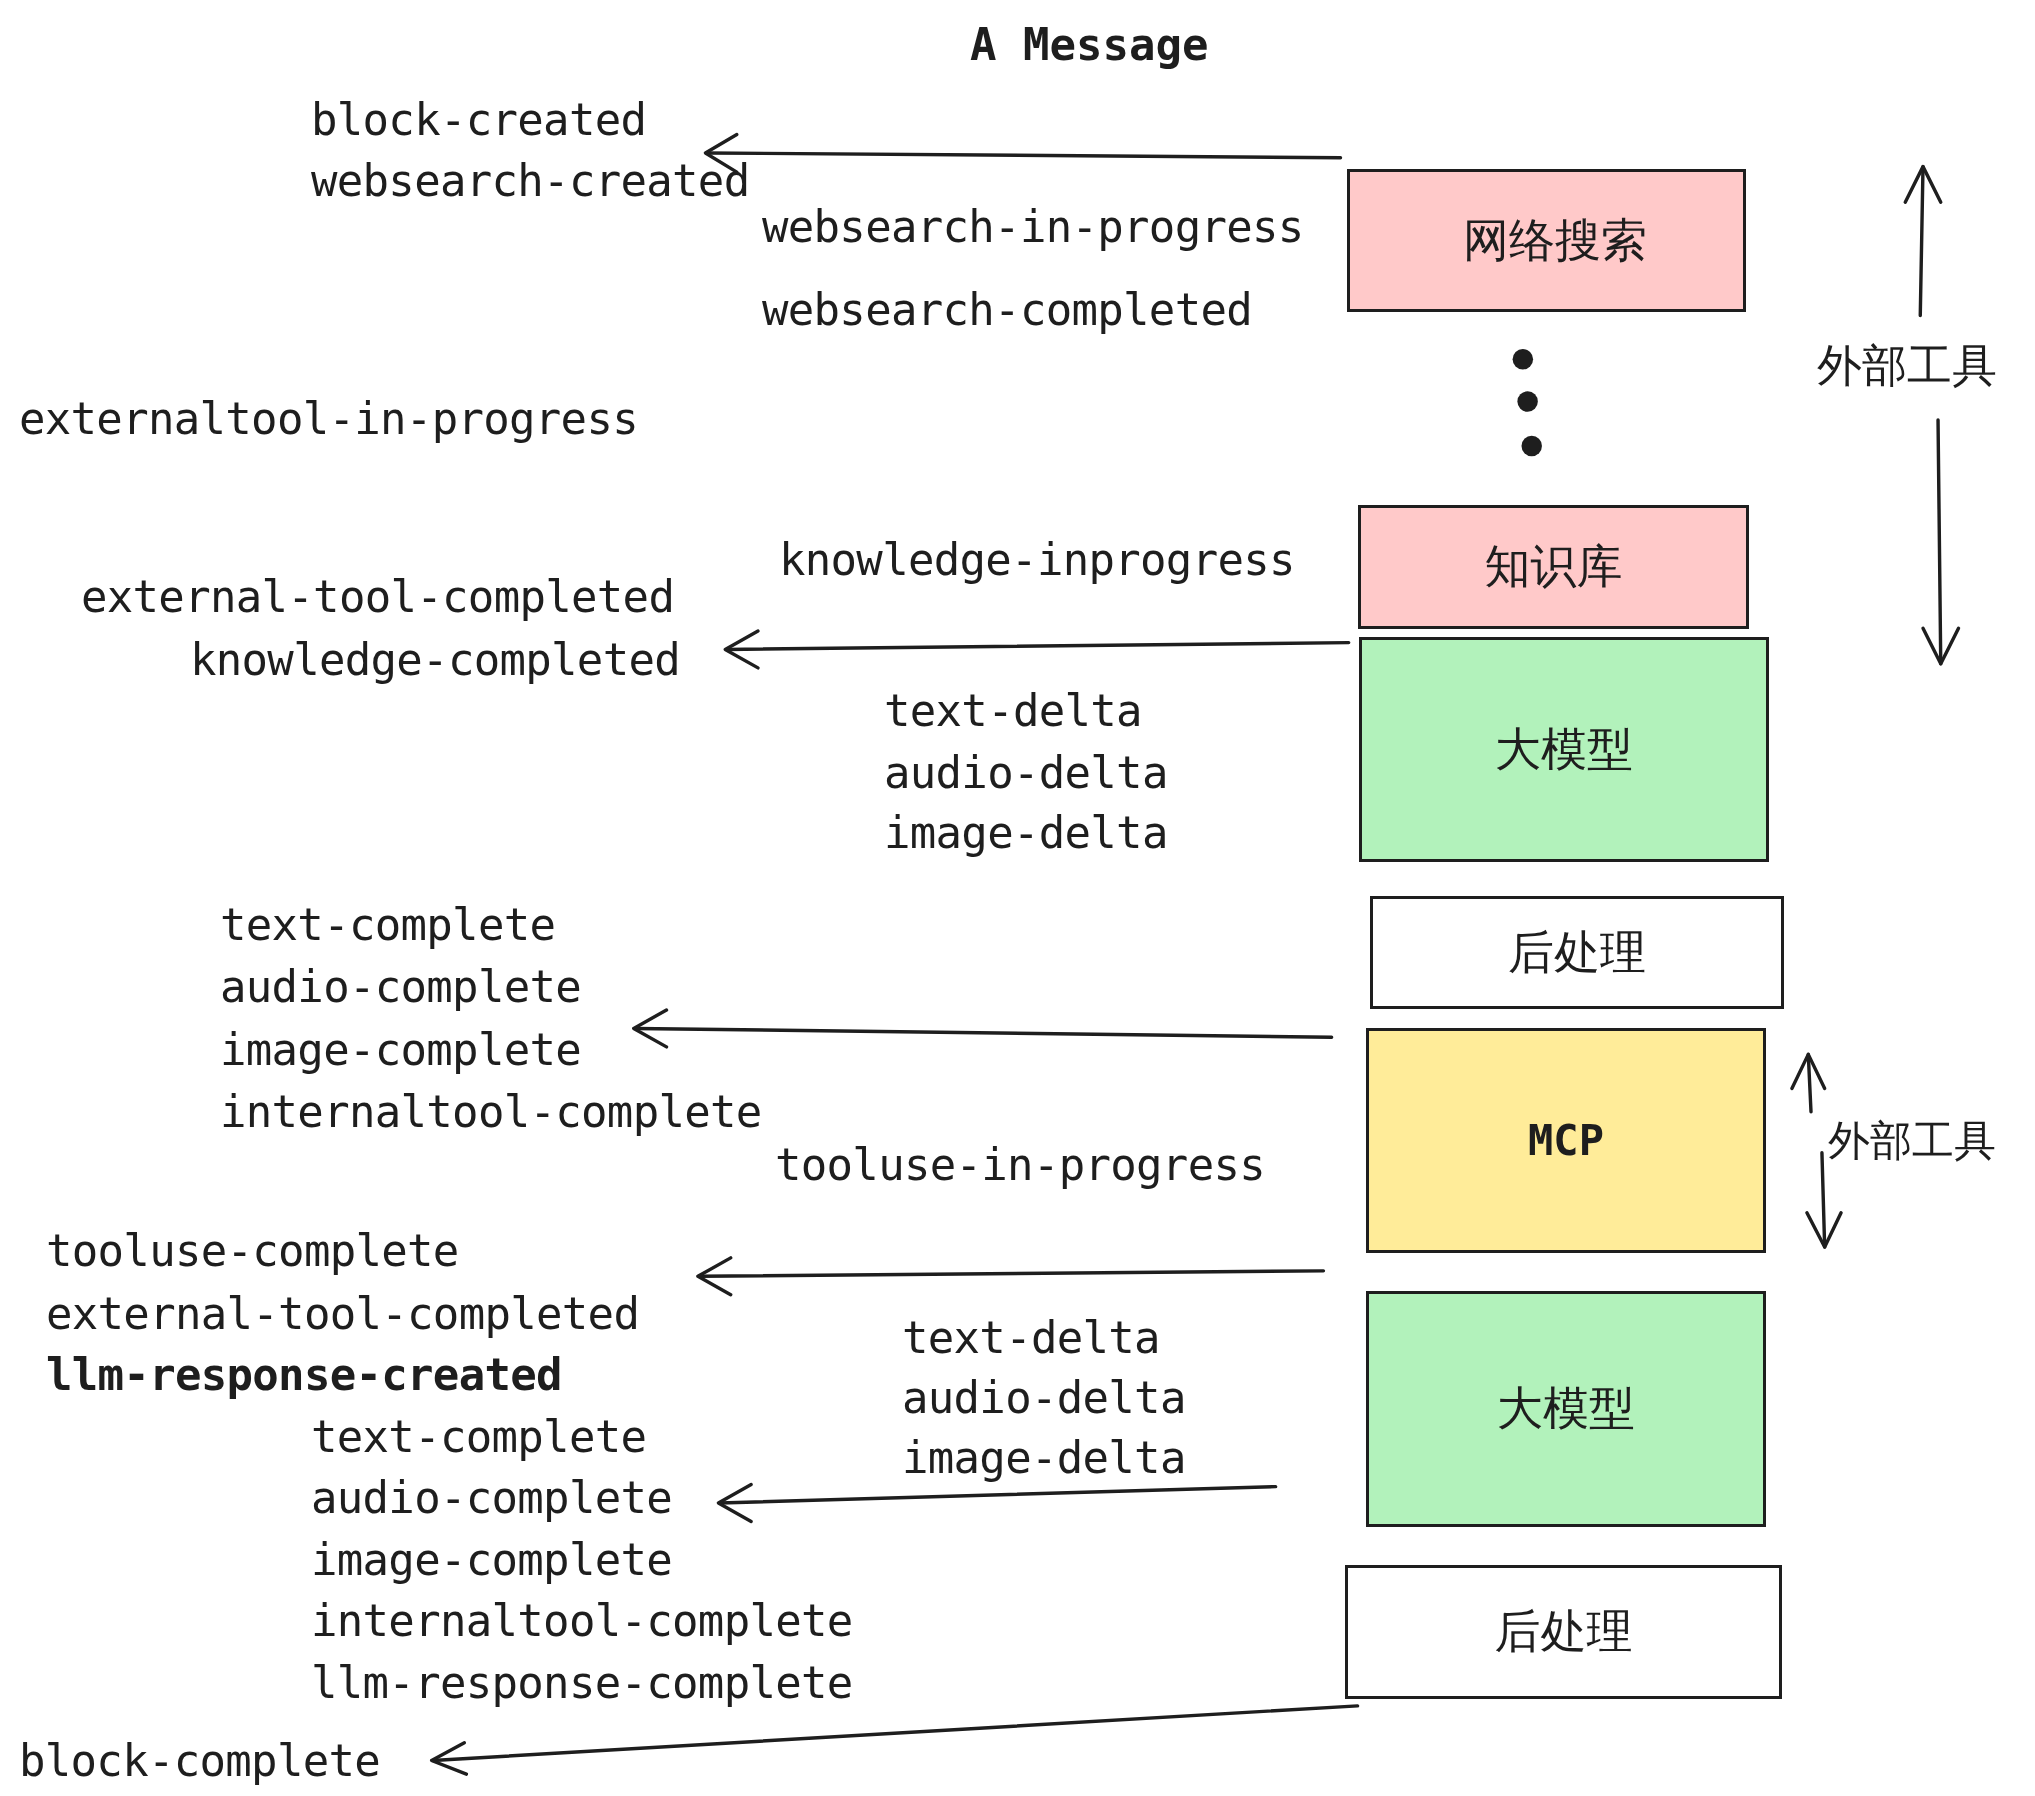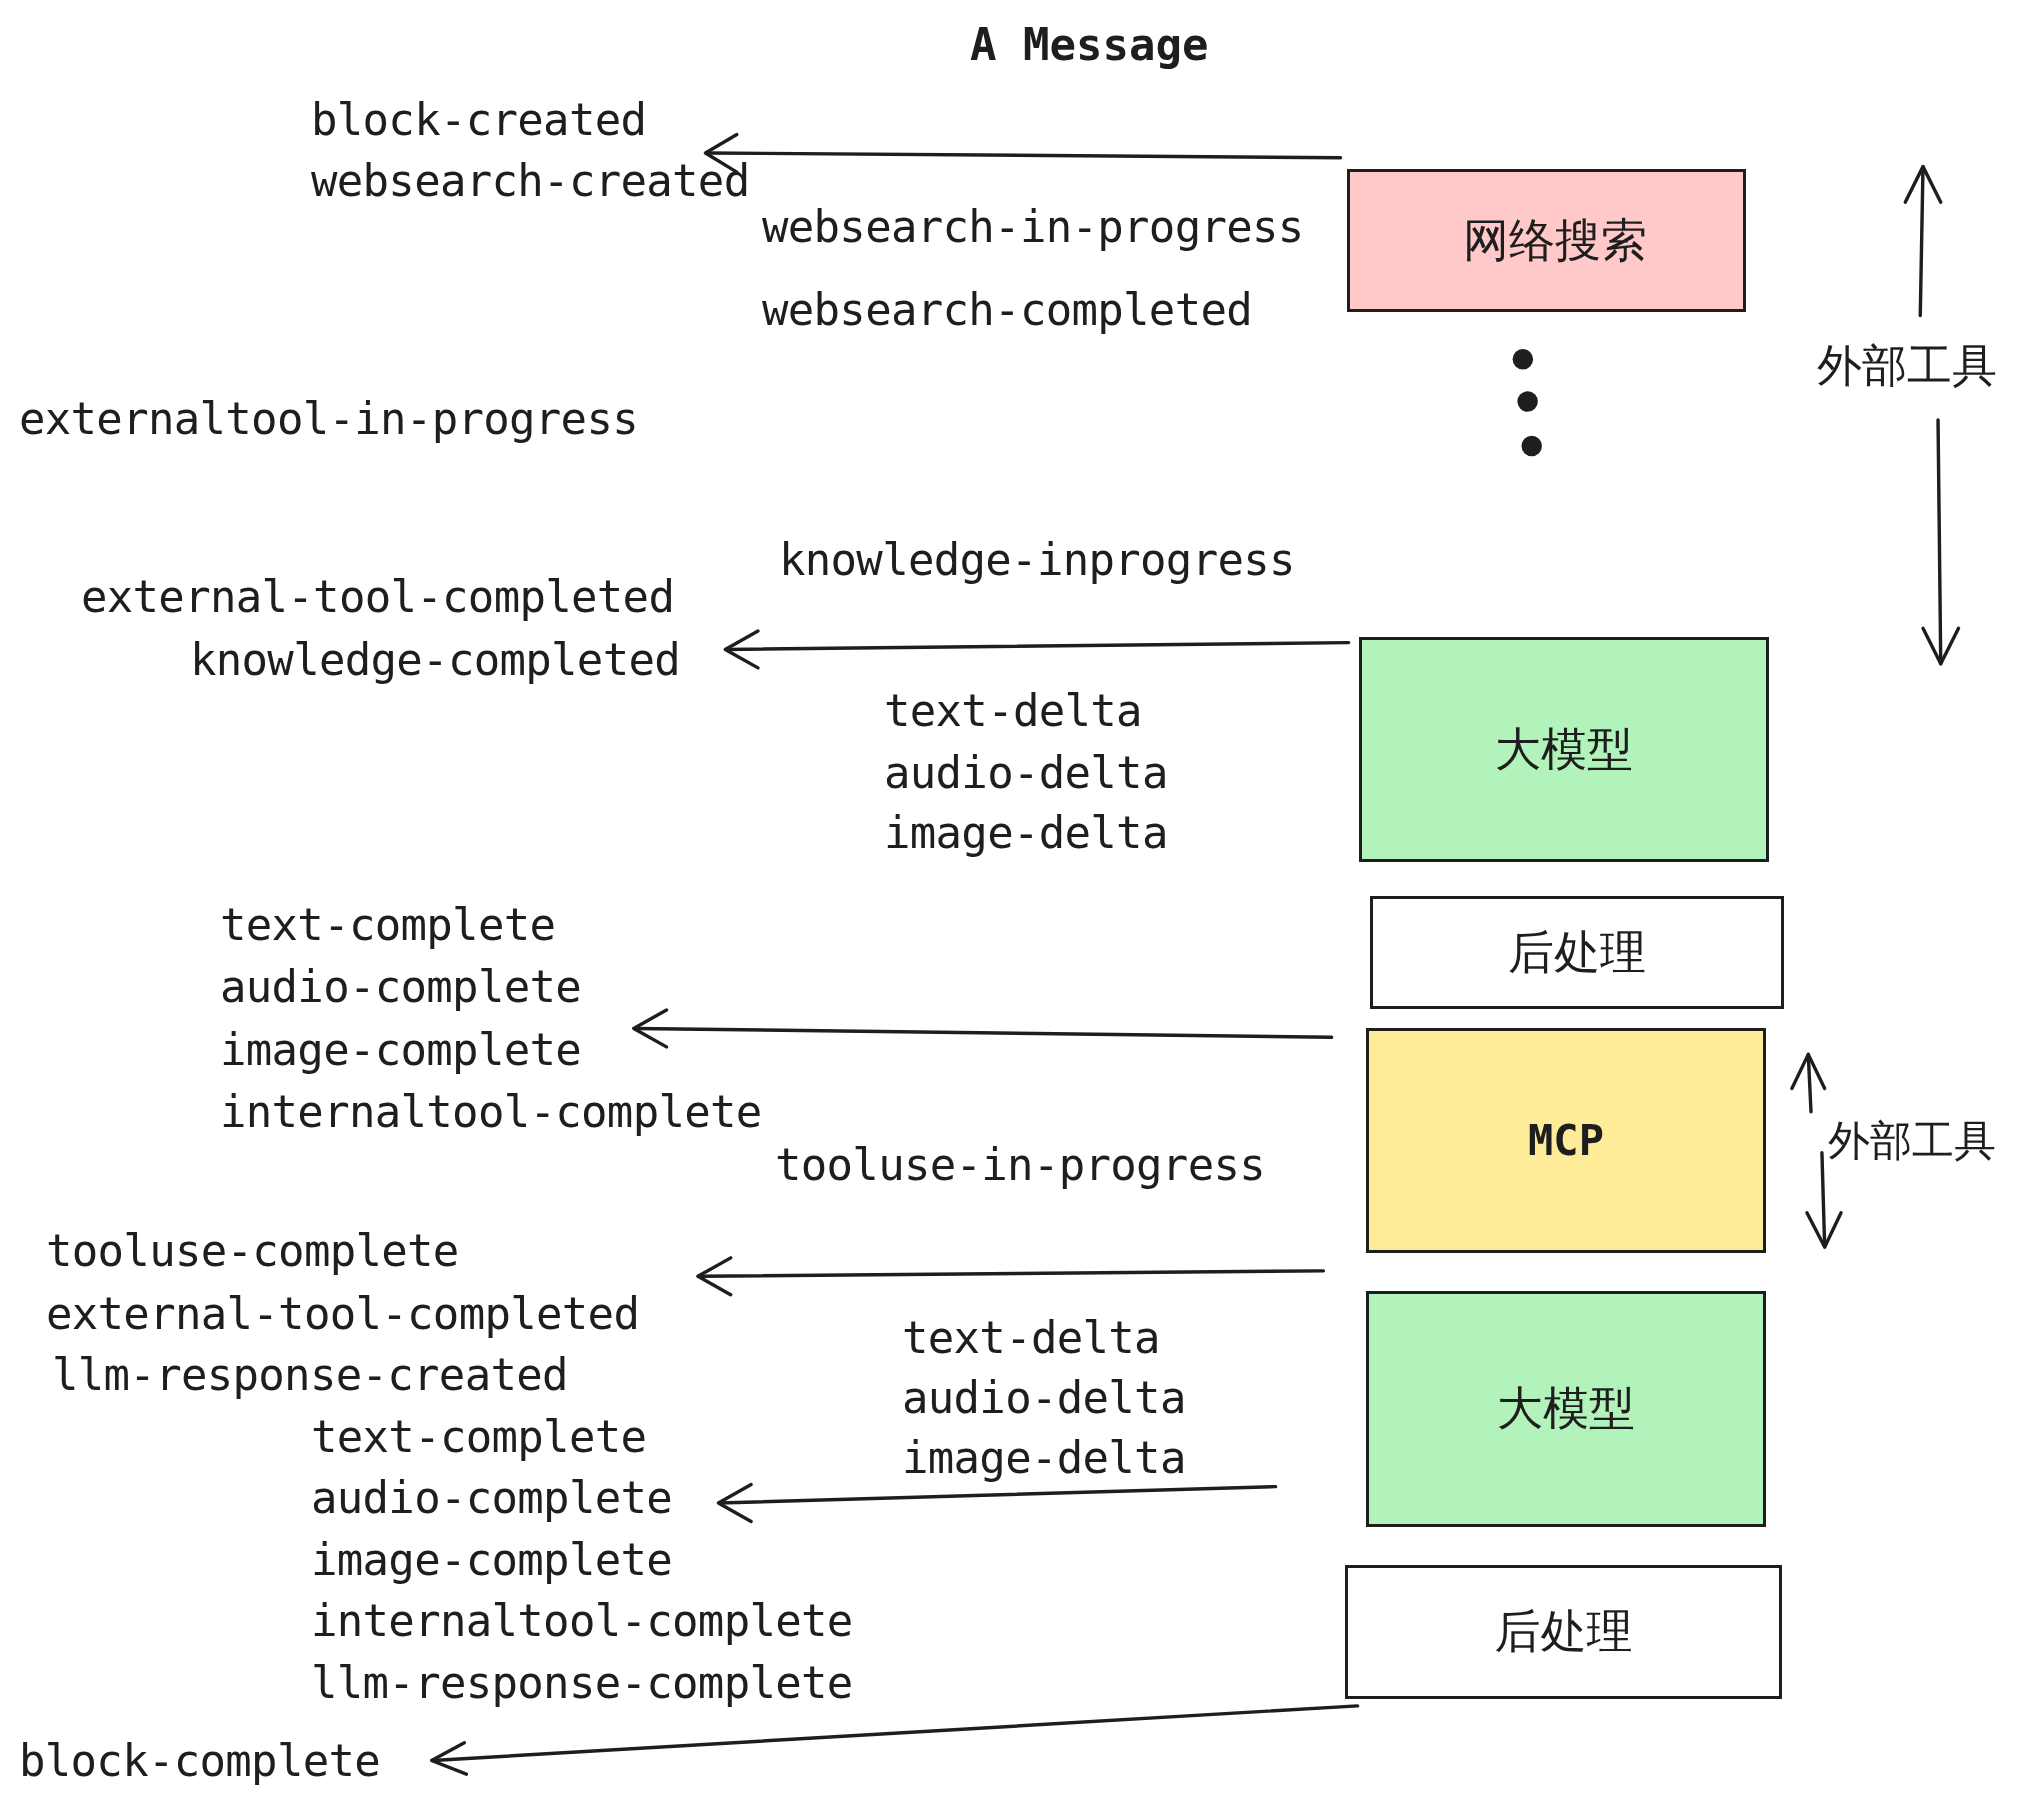--- a/index.html
+++ b/index.html
@@ -94,35 +94,38 @@
   <div class="ev" style="left:884px;top:688px;">text-delta</div>
   <div class="ev" style="left:884px;top:750px;">audio-delta</div>
   <div class="ev" style="left:884px;top:810px;">image-delta</div>
   <div class="ev" style="left:220px;top:902px;">text-complete</div>
   <div class="ev" style="left:220px;top:964px;">audio-complete</div>
   <div class="ev" style="left:220px;top:1027px;">image-complete</div>
   <div class="ev" style="left:220px;top:1089px;">internaltool-complete</div>
   <div class="ev" style="left:775px;top:1142px;">tooluse-in-progress</div>
   <div class="ev" style="left:46px;top:1228px;">tooluse-complete</div>
   <div class="ev" style="left:46px;top:1291px;">external-tool-completed</div>
-  <div class="ev" style="left:52px;top:1352px;">llm-response-created</div>
+  <div class="ev" style="left:46px;top:1352px;font-weight:bold;">llm-response-created</div>
   <div class="ev" style="left:902px;top:1315px;">text-delta</div>
   <div class="ev" style="left:902px;top:1375px;">audio-delta</div>
   <div class="ev" style="left:902px;top:1435px;">image-delta</div>
   <div class="ev" style="left:311px;top:1414px;">text-complete</div>
   <div class="ev" style="left:311px;top:1475px;">audio-complete</div>
   <div class="ev" style="left:311px;top:1537px;">image-complete</div>
   <div class="ev" style="left:311px;top:1598px;">internaltool-complete</div>
   <div class="ev" style="left:311px;top:1660px;">llm-response-complete</div>
   <div class="ev" style="left:19px;top:1738px;">block-complete</div>
 
   <div class="box" style="left: 1347px; top: 169px; width: 399px; height: 143px; background-color: rgb(255, 201, 201); padding-left: 17px;">
     <span class="lbl">网络搜索</span>
   </div>
 
+  <div class="box" style="left: 1358px; top: 505px; width: 391px; height: 124px; background-color: rgb(255, 201, 201);">
+    <span class="lbl">知识库</span>
+  </div>
 
   <div class="box" style="left: 1359px; top: 637px; width: 410px; height: 225px; background-color: rgb(178, 242, 187);">
     <span class="lbl">大模型</span>
   </div>
 
   <div class="box" style="left: 1370px; top: 896px; width: 414px; height: 113px; background-color: rgb(255, 255, 255);">
     <span class="lbl">后处理</span>
   </div>
 
   <div class="box" style="left: 1366px; top: 1028px; width: 400px; height: 225px; background-color: rgb(255, 236, 153);">

